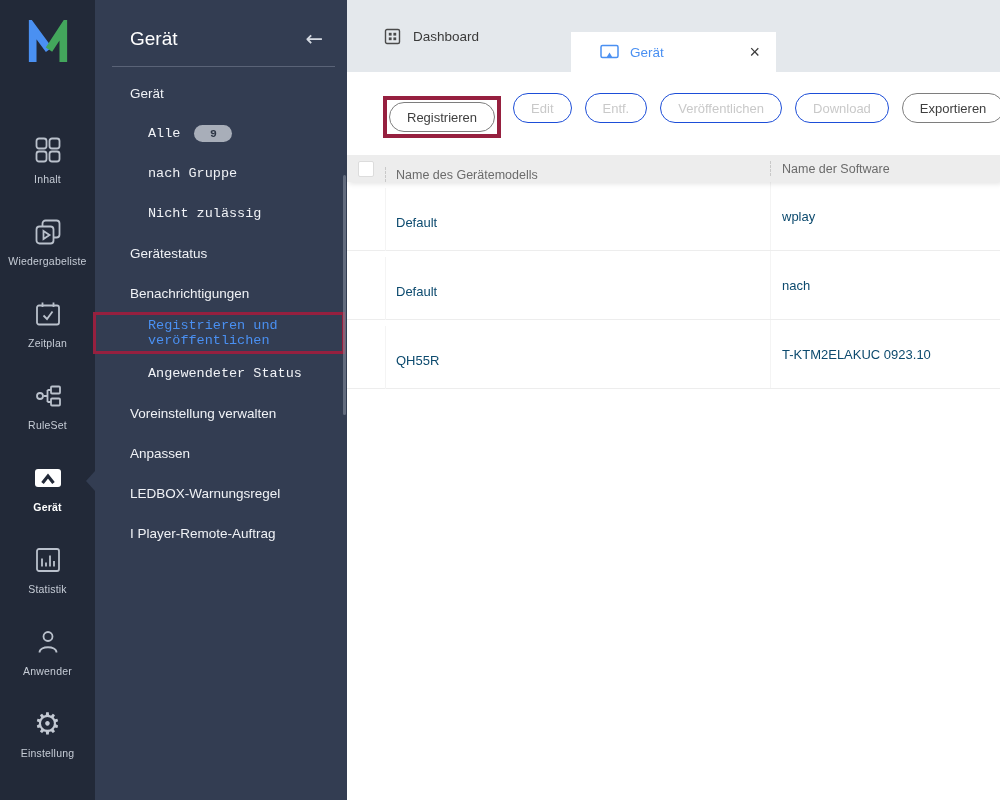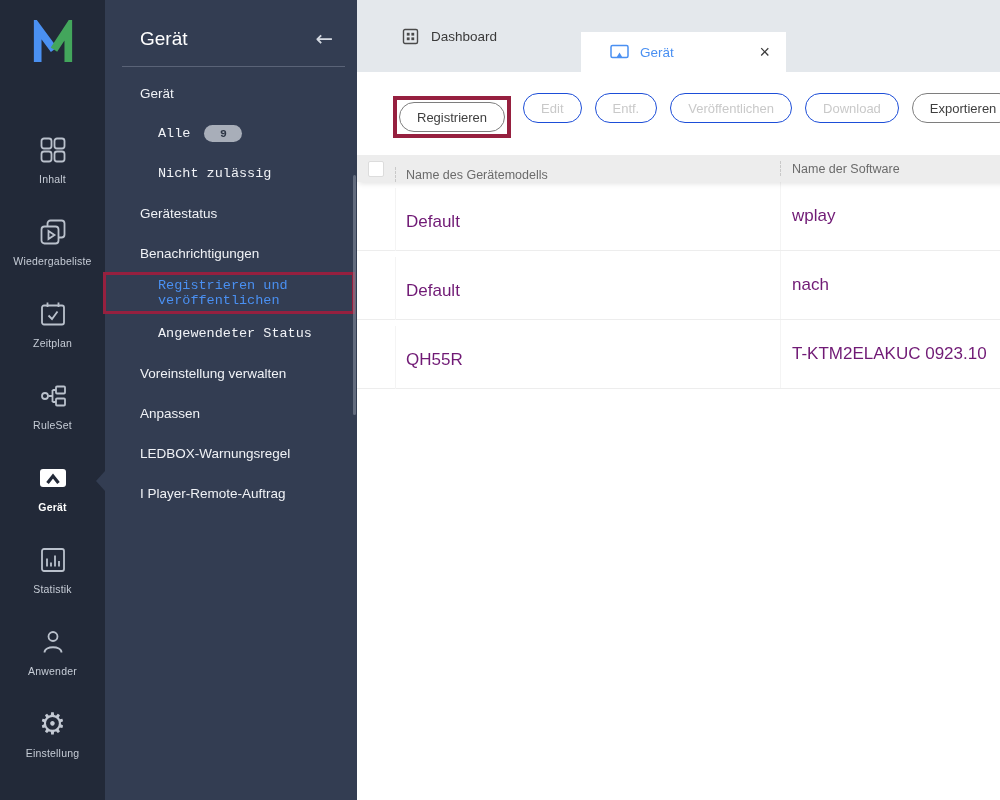--- a/index.html
+++ b/index.html
@@ -1,21 +1,21 @@
 <!DOCTYPE html>
 <html><head>
 <meta charset="utf-8">
 <style>
   * { margin:0; padding:0; box-sizing:border-box; }
   html,body { width:1000px; height:800px; overflow:hidden; }
   body { font-family:"Liberation Sans", sans-serif; background:#fff; }
   .app { display:flex; width:1000px; height:800px; }
 
   
-  .rail { width:105px; height:800px; background:#222938; flex:none; display:flex; flex-direction:column; }
+  .rail { width:95px; height:800px; background:#222938; flex:none; display:flex; flex-direction:column; }
   .logo { height:70px; display:flex; align-items:center; justify-content:center; padding-top:14px; }
   .rail-nav { padding-top:48px; display:flex; flex-direction:column; }
   .rail-item { height:82px; display:flex; flex-direction:column; align-items:center; justify-content:center; gap:7px; position:relative; cursor:pointer; }
   .rail-item .ric { height:32px; display:flex; align-items:center; justify-content:center; }
   .rail-item .rlabel { font-size:10.5px; color:#c6ccd6; letter-spacing:0.2px; }
   .rail-item.active .rlabel { color:#ffffff; font-weight:bold; }
   .rail-item.active .wedge { position:absolute; right:0; top:50%; margin-top:-16px; width:0; height:0;
      border-top:10px solid transparent; border-bottom:10px solid transparent; border-right:9px solid #333d52; }
   .glyph { font-family:"DejaVu Sans", sans-serif; color:#c3c9d3; line-height:1; }
 
@@ -32,21 +32,21 @@
   .side-item.active .side-label { color:#4a90f2; }
   .side-item.annotated::after { content:""; position:absolute; left:-2px; right:2px; top:-1px; bottom:-1px;
      border:3px solid #96203f; pointer-events:none; }
   .badge { margin-left:14px; min-width:38px; height:17px; border-radius:9px; background:#a8aeb9; color:#2c3544;
      font-size:11.5px; font-weight:bold; display:flex; align-items:center; justify-content:center; }
   .side-scrollbar { position:absolute; right:1px; top:175px; width:3px; height:240px; background:#8b93a2; opacity:0.55; border-radius:2px; }
 
   
   .main { flex:1; display:flex; flex-direction:column; background:#fff; }
   .tabstrip { height:72px; background:#e4e8ec; position:relative; flex:none; }
-  .tab-inactive { position:absolute; left:8px; top:0; width:224px; height:72px; display:flex; align-items:center; padding-left:37px; gap:12px; cursor:pointer; }
+  .tab-inactive { position:absolute; left:0; top:0; width:224px; height:72px; display:flex; align-items:center; padding-left:37px; gap:12px; cursor:pointer; }
   .tab-inactive .tlabel { font-size:13.5px; color:#3a3a3a; }
   .tab-active { position:absolute; left:224px; top:32px; width:205px; height:40px; background:#ffffff; display:flex; align-items:center; padding-left:29px; gap:11px; cursor:pointer; }
   .tab-active .tlabel { font-size:13.5px; color:#4a90f2; }
   .tab-close { margin-left:auto; margin-right:16px; font-size:18px; color:#3c3c3c; cursor:pointer; line-height:1; }
 
   .toolbar { height:83px; background:#fff; display:flex; align-items:flex-start; padding-left:36px; flex:none; }
   .btn { height:30px; border-radius:15px; background:#fff; font-size:13px; padding:0 17px; display:flex; align-items:center; justify-content:center; cursor:pointer; white-space:nowrap; }
   .btn.enabled { border:1px solid #7e7e7e; color:#3f3f3f; }
   .btn.disabled { border:1px solid #1d4ed8; color:#c9c9c9; cursor:default; }
   .annotation-box { margin-top:24px; border:4px solid #96203f; padding:2px; }
@@ -56,21 +56,21 @@
   .table { flex:1; display:flex; flex-direction:column; }
   .thead { height:27px; background:#ededed; display:flex; align-items:center; flex:none;
      box-shadow:0 4px 5px -2px rgba(0,0,0,0.10); position:relative; z-index:1; }
   .trow { height:69px; border-bottom:1px solid #ededed; display:flex; align-items:center; flex:none; background:#fff; }
   .col-check { width:38px; flex:none; display:flex; align-items:center; justify-content:center; }
   .col-model { width:385px; flex:none; padding-left:10px;margin-top:12px; }
   .col-soft  { flex:1; padding-left:11px; }
   .thead .col-model, .thead .col-soft { border-left:1px dashed #c9c9c9; height:15px; display:flex; align-items:center; }
   .trow .col-model, .trow .col-soft { border-left:1px solid #f4f4f4; height:100%; display:flex; align-items:center; }
   .thead .hlabel { font-size:12.5px; color:#6b6b6b; }
-  .trow .cell-text { font-size:17px; color:#701a75; }
+  .trow .cell-text { font-size:13px; color:#0c4a6e; }
   .checkbox { width:16px; height:16px; background:#fff; border:1px solid #dcdcdc; border-radius:2px; cursor:pointer; }
   .table-rest { flex:1; background:#fff; }
 
   svg { display:block; }
 </style>
 </head>
 <body>
 
 <div class="app">
 
@@ -174,20 +174,23 @@
       <span class="collapse">←</span>
     </div>
     <div class="side-divider"></div>
     <div class="side-menu">
       <div class="side-item lvl1">
         <span class="side-label">Gerät</span>
       </div>
       <div class="side-item lvl2">
         <span class="side-label">Alle</span>
         <span class="badge">9</span>
+      </div>
+      <div class="side-item lvl2">
+        <span class="side-label">nach Gruppe</span>
       </div>
       <div class="side-item lvl2">
         <span class="side-label">Nicht zulässig</span>
       </div>
       <div class="side-item lvl1">
         <span class="side-label">Gerätestatus</span>
       </div>
       <div class="side-item lvl1">
         <span class="side-label">Benachrichtigungen</span>
       </div>

